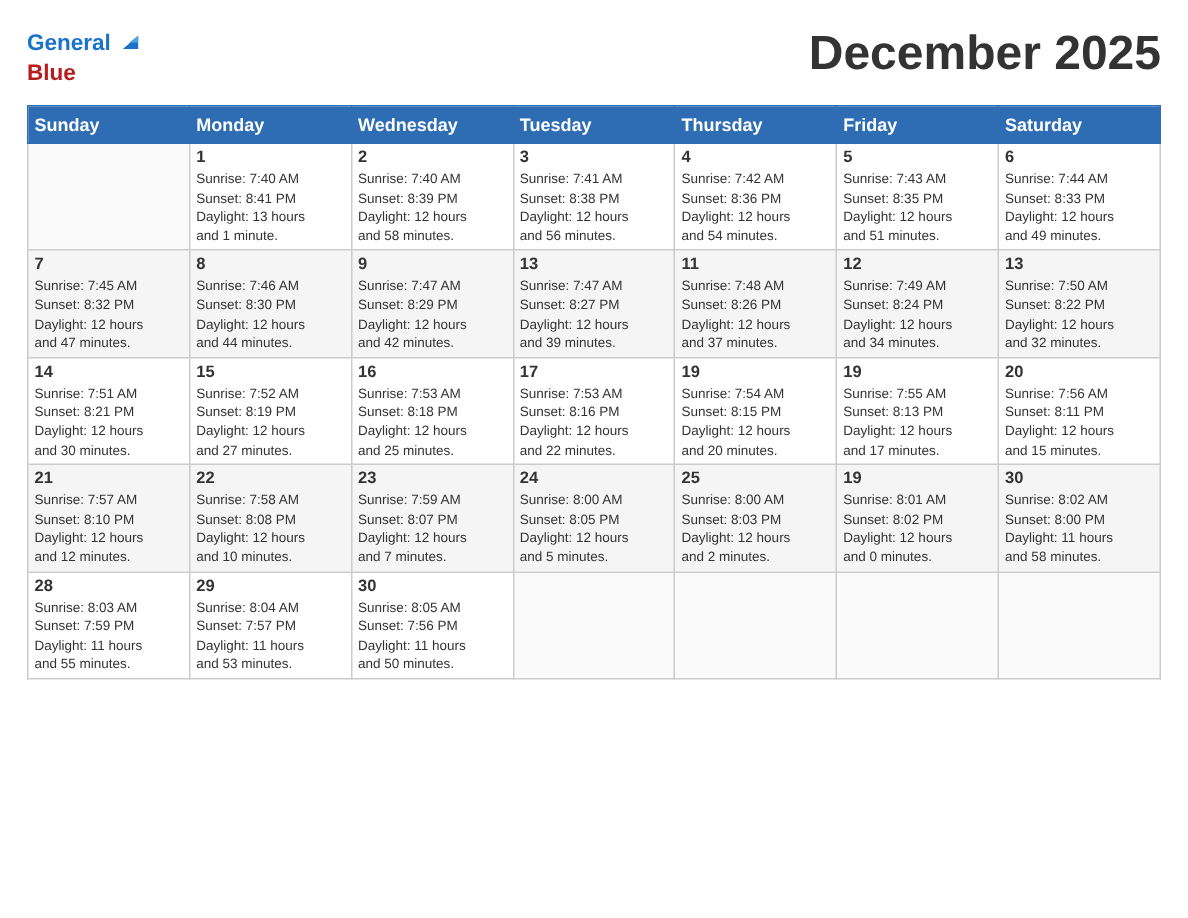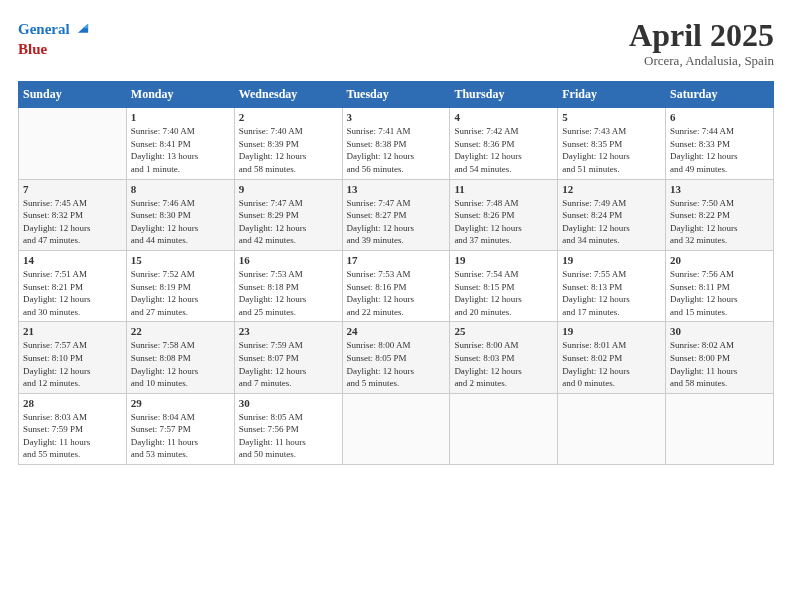--- a/index.html
+++ b/index.html
@@ -8,21 +8,20 @@
       background: #fff;
       width: 792px;
       height: 612px;
       overflow: hidden;
     }
     .page {
       width: 792px;
       min-height: 612px;
       padding: 18px 18px 12px 18px;
       background: #fff;
-      font-family: Liberation Serif, serif;
     }
     .header {
       display: flex;
       justify-content: space-between;
       align-items: flex-start;
       margin-bottom: 12px;
     }
     .logo {
       display: flex;
       align-items: center;
@@ -108,22 +107,21 @@
           <span class="logo-text"><span>General</span></span>
           <svg class="logo-icon" viewBox="0 0 30 30" xmlns="http://www.w3.org/2000/svg">
             <polygon points="8,20 22,8 22,20" fill="#1a73c8"></polygon>
             <polygon points="14,14 22,8 22,14" fill="#4aa3e0"></polygon>
           </svg>
         </div>
         <span class="logo-text" style="color:#b91c1c;font-size:15px;font-weight:bold;">Blue</span>
       </div>
     </div>
     <div class="title-block">
-      <div class="month-title">April 2025</div>
-      <div class="location">Orcera, Andalusia, Spain</div>
+      <div class="month-title">December 2025</div>
     </div>
   </div>
 
   <table class="calendar">
     <thead>
       <tr>
 
       <th>Sunday</th>
           <th>Monday</th>
           <th>Wednesday</th>

